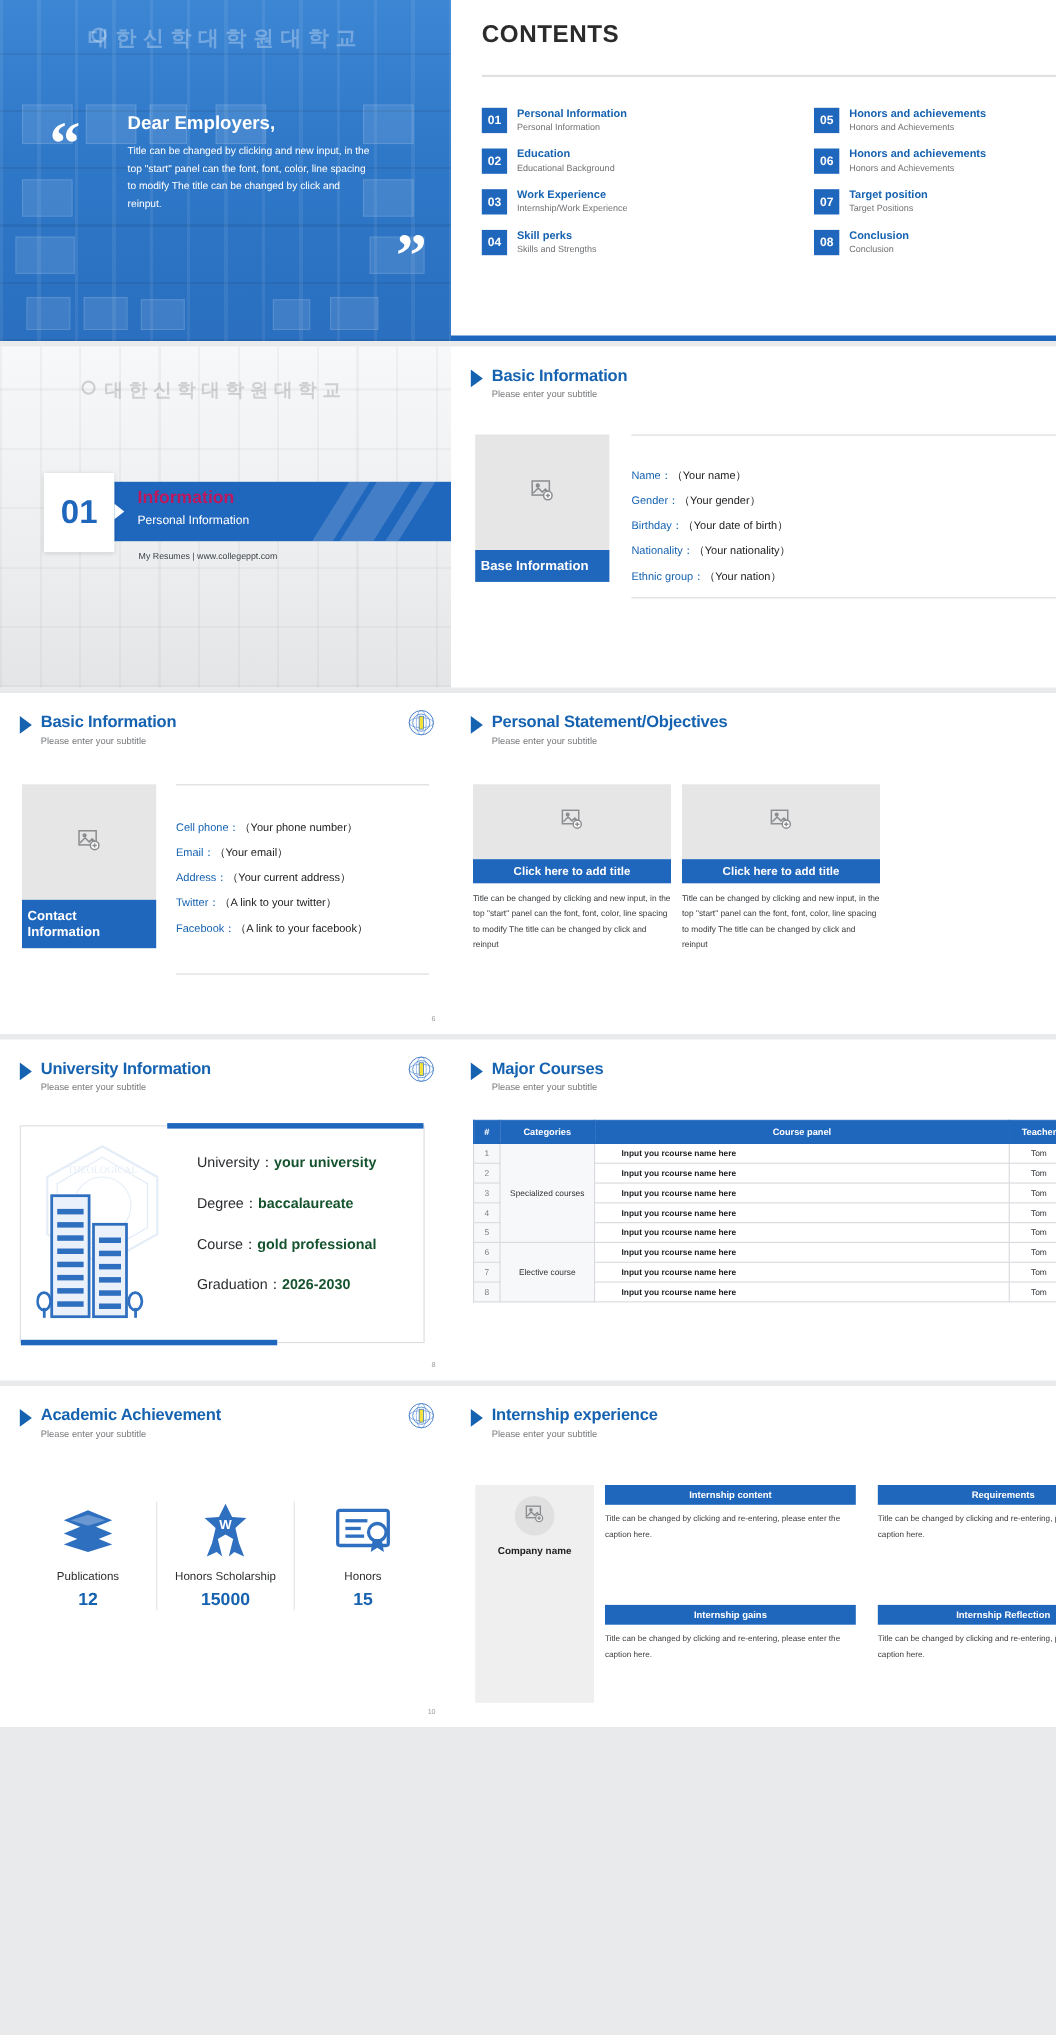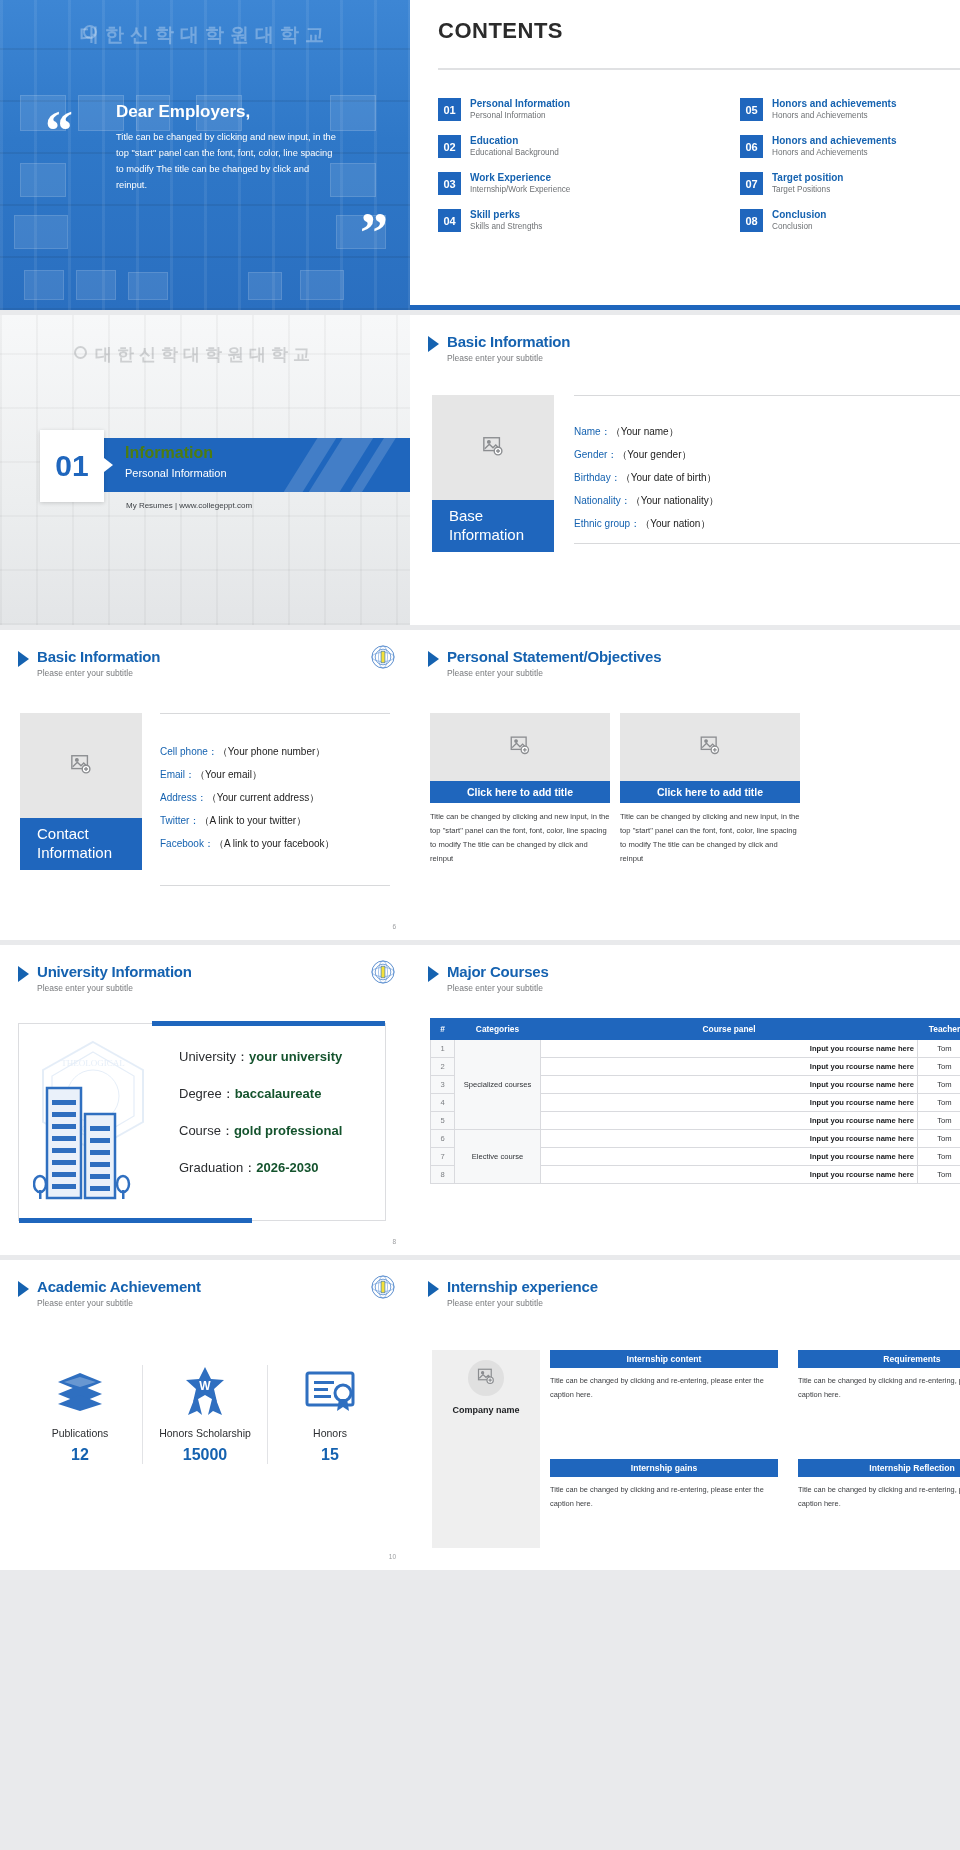--- a/index.html
+++ b/index.html
@@ -81,29 +81,29 @@
      border-radius: 50%; border: 2px solid rgba(90,95,100,.25); }
   .band { position: absolute; left: 48px; right: 0; top: 123px; height: 54px; background: #1f66bd; }
   .band .deco { position: absolute; right: 6px; top: 0; width: 120px; height: 54px; overflow: hidden; }
   .band .deco i { position: absolute; display: block; background: rgba(255,255,255,.16);
      width: 16px; height: 90px; transform: rotate(32deg); }
   .numbox { position: absolute; left: 40px; top: 115px; width: 64px; height: 72px; background: #fff;
      display: flex; align-items: center; justify-content: center; box-shadow: 0 1px 4px rgba(0,0,0,.17); }
   .numbox span { font-size: 30px; font-weight: bold; color: #1f66bd; }
   .numtri { position: absolute; left: 104px; top: 143px; width: 0; height: 0;
      border-left: 9px solid #fff; border-top: 7px solid transparent; border-bottom: 7px solid transparent; }
-  .band-t { position: absolute; left: 125px; top: 129px; color: #4d7c0f; font-size: 16px; font-weight: bold; }
+  .band-t { position: absolute; left: 125px; top: 129px; color: #be185d; font-size: 16px; font-weight: bold; }
   .band-s { position: absolute; left: 125px; top: 152px; color: #fff; font-size: 11px; }
   .band-foot { position: absolute; left: 126px; top: 186px; font-size: 8px; color: #3e4246; }
 
   
   .ph { background: #e6e6e6; position: relative; }
   .ph-ico { position: absolute; left: 50%; top: 50%; transform: translate(-50%,-50%); }
-  .cap-blue { background: #1f66bd; color: #fff; font-weight: normal; font-size: 15px;
-     padding: 7px 17px; line-height: 1.25; }
+  .cap-blue { background: #1f66bd; color: #fff; font-weight: bold; font-size: 12px;
+     padding: 7px 5px; line-height: 1.25; }
   .fieldlist { }
   .fieldrow { font-size: 10px; margin-bottom: 9px; white-space: nowrap; }
   .fieldrow b { color: #1562b0; font-weight: normal; }
   .fieldrow span { color: #222; }
   .hline { height: 1px; background: #d8d9db; }
 
   
   .cardimg { background: #e6e6e6; position: relative; }
   .cardbtn { background: #1f66bd; color: #fff; font-weight: bold; font-size: 10.5px;
      text-align: center; padding: 5px 0; }
@@ -119,21 +119,21 @@
   .u-row { font-size: 13px; color: #2b2d30; margin-bottom: 19px; }
   .u-row b { color: #14532d; }
 
   
   .tbl { position: absolute; left: 20px; right: 22px; top: 73px; border-collapse: collapse;
      width: calc(100% - 42px); }
   .tbl th { background: #1f66bd; color: #fff; font-size: 8.4px; font-weight: bold;
      padding: 5px 2px; border: 1px solid #1f66bd; }
   .tbl td { border: 1px solid #d9dade; font-size: 7.6px; color: #303337; padding: 4px 3px;
      text-align: center; }
-  .tbl td.name { font-weight: bold; text-align: right; padding-left: 24px; color: #1a1c1f; }
+  .tbl td.name { font-weight: bold; text-align: left; padding-left: 24px; color: #1a1c1f; }
   .tbl td.idx { color: #7b7e82; width: 22px; background: #f7f8f9; }
   .tbl td.cat { background: #f7f8f9; }
 
   
   .ach { position: absolute; left: 18px; right: 18px; top: 105px; display: flex; }
   .ach-col { flex: 1; text-align: center; position: relative; padding: 0 6px; }
   .ach-col + .ach-col { border-left: 1px solid #e2e3e6; }
   .ach-ico { height: 52px; display: flex; align-items: center; justify-content: center; }
   .ach-lab { font-size: 10.5px; color: #2c2e31; margin-top: 10px; }
   .ach-val { font-size: 16px; font-weight: bold; color: #1562b0; margin-top: 7px; }

